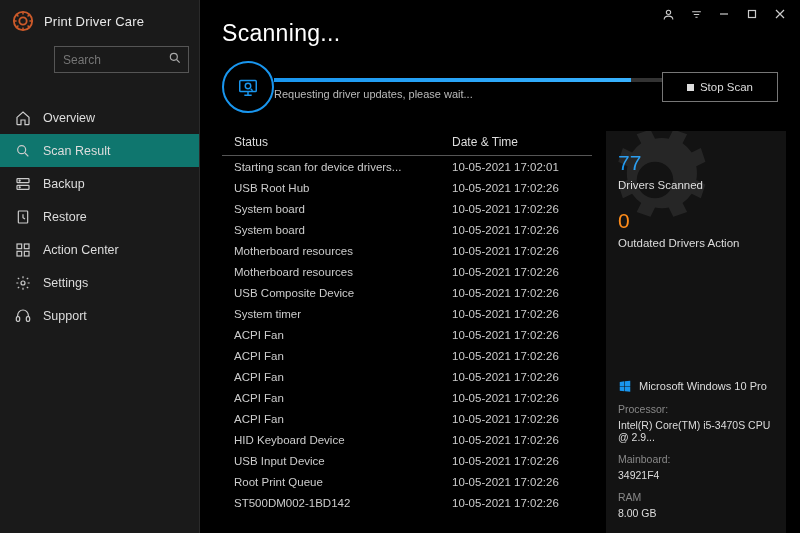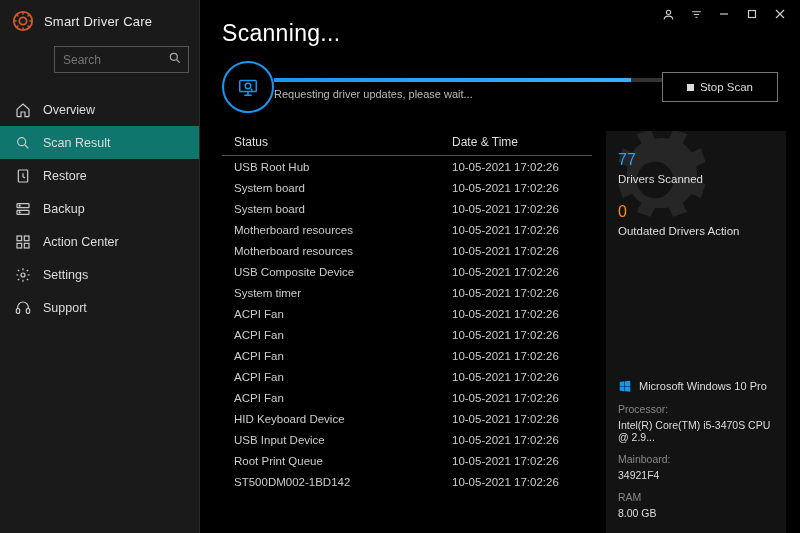--- a/index.html
+++ b/index.html
@@ -2,21 +2,21 @@
 <html><head>
 <meta charset="utf-8">
 <style>
 * { margin:0; padding:0; box-sizing:border-box; font-family:"Segoe UI",Arial,sans-serif; -webkit-font-smoothing:antialiased; }
 body { width:800px; height:533px; background:#000; color:#ccc; overflow:hidden; }
 .app { display:flex; width:100%; height:100%; }
 .sidebar { width:200px; background:#1a1a1a; display:flex; flex-direction:column; border-right:1px solid #2a2a2a; }
 .title-row { display:flex; align-items:center; gap:10px; padding:10px 12px 14px 12px; }
 .title-row .logo { width:22px; height:22px; display:flex; align-items:center; justify-content:center; }
 .title-row .name { font-size:13px; color:#e8e8e8; letter-spacing:.2px; }
-.search { margin:0 10px 20px 10px; position:relative;padding-left:44px; }
+.search { margin:0 10px 28px 10px; position:relative;padding-left:44px; }
 .search input { width:100%; height:27px; background:#1a1a1a; border:1px solid #555; color:#ccc; padding:0 28px 0 8px; font-size:12px; outline:none; }
 .search .s-icon { position:absolute; right:7px; top:5px; color:#999; font-size:12px; }
 .nav { display:flex; flex-direction:column;justify-content:space-between; }
 .nav-item { display:flex; align-items:center; gap:12px; padding:8px 12px 8px 14px; font-size:12.5px; color:#ddd; cursor:pointer; }
 .nav-item.active { background:#0f766e; }
 .nav-item .ic { width:17px; height:17px; display:flex; align-items:center; justify-content:center; color:#ccc; }
 .main { flex:1; background:#000; display:flex; flex-direction:column; position:relative; }
 .win-ctrl { position:absolute; top:4px; right:6px; display:flex; align-items:center; gap:0; }
 .win-ctrl span { width:28px; height:20px; display:flex; align-items:center; justify-content:center; color:#ccc; font-size:11px; cursor:pointer; }
 .win-ctrl .mi { font-size:13px; }
@@ -34,42 +34,42 @@
 .table-pane { flex:1; display:flex; flex-direction:column; overflow:hidden; }
 .thead { display:flex; border-bottom:1px solid #555; padding:4px 0 6px 0; font-size:12px; color:#ddd; }
 .col-status { flex:1;margin-left:12px; }
 .col-dt { width:140px;margin-left:32px; }
 .tbody { flex:1; overflow:hidden; }
 .trow { display:flex; font-size:11.5px; color:#ccc; padding:4.5px 0; }
 .trow .col-status { flex:1; white-space:nowrap; overflow:hidden; text-overflow:ellipsis; padding-right:8px; }
 .trow .col-dt { width:140px; white-space:nowrap; }
 .side-pane { width:180px; background:#131313; padding:14px 12px; display:flex; flex-direction:column; gap:4px; font-size:11px; color:#bbb; position:relative; overflow:hidden; }
 .side-pane .gearbg { position:absolute; top:-6px; left:-6px; opacity:.08; pointer-events:none; }
-.stat-num { font-size:16px; color:#1996ef; font-weight:500; margin-top:6px; }
+.stat-num { font-size:21px; color:#1996ef; font-weight:500; margin-top:6px; }
 .stat-num.orange { color:#ff8c1a; }
 .stat-lbl { font-size:11.5px; color:#ddd; margin-bottom:8px; }
 .os-row { display:flex; align-items:center; gap:7px; margin-top:auto; font-size:11px; color:#ddd; }
 .spec-k { color:#888; font-size:10.5px; margin-top:6px; }
 .spec-v { color:#ddd; font-size:10.5px; }
 svg { display:block; }
 </style>
 </head>
 <body>
 
 <div class="app">
   <aside class="sidebar">
     <div class="title-row">
       <span class="logo">
         <svg width="22" height="22" viewBox="0 0 24 24">
             <circle cx="12" cy="12" r="10" fill="none" stroke="#cc5a2a" stroke-width="2"></circle>
             <circle cx="12" cy="12" r="4" fill="none" stroke="#cc5a2a" stroke-width="2"></circle>
             <path d="M12 2v3M12 19v3M2 12h3M19 12h3M5 5l2 2M17 17l2 2M5 19l2-2M17 7l2-2" stroke="#cc5a2a" stroke-width="1.6"></path>
           </svg>
       </span>
-      <span class="name">Smart Driver Care</span>
+      <span class="name">Print Driver Care</span>
     </div>
     <div class="search">
       <input type="text" placeholder="Search" style="">
       <span class="s-icon">
         <svg width="14" height="14" viewBox="0 0 24 24" fill="none" stroke="#aaa" stroke-width="2">
             <circle cx="10" cy="10" r="6"></circle>
             <path d="M20 20l-5-5"></path>
           </svg>
       </span>
     </div>
@@ -87,36 +87,36 @@
             <svg width="16" height="16" viewBox="0 0 24 24" fill="none" stroke="#ccc" stroke-width="1.8">
               <circle cx="10" cy="10" r="6"></circle>
               <path d="M20 20l-5-5"></path>
             </svg>
           </span>
           <span>Scan Result</span>
         </div>
         <div class="nav-item">
           <span class="ic">
             <svg width="16" height="16" viewBox="0 0 24 24" fill="none" stroke="#ccc" stroke-width="1.8">
-              <rect x="5" y="3" width="14" height="18" rx="1"></rect>
-              <path d="M12 8v5l3 2"></path>
-            </svg>
-          </span>
-          <span>Restore</span>
-        </div>
-        <div class="nav-item">
-          <span class="ic">
-            <svg width="16" height="16" viewBox="0 0 24 24" fill="none" stroke="#ccc" stroke-width="1.8">
               <rect x="3" y="4" width="18" height="6" rx="1"></rect>
               <rect x="3" y="14" width="18" height="6" rx="1"></rect>
               <circle cx="7" cy="7" r="0.8" fill="#ccc"></circle>
               <circle cx="7" cy="17" r="0.8" fill="#ccc"></circle>
             </svg>
           </span>
           <span>Backup</span>
+        </div>
+        <div class="nav-item">
+          <span class="ic">
+            <svg width="16" height="16" viewBox="0 0 24 24" fill="none" stroke="#ccc" stroke-width="1.8">
+              <rect x="5" y="3" width="14" height="18" rx="1"></rect>
+              <path d="M12 8v5l3 2"></path>
+            </svg>
+          </span>
+          <span>Restore</span>
         </div>
         <div class="nav-item">
           <span class="ic">
             <svg width="16" height="16" viewBox="0 0 24 24" fill="none" stroke="#ccc" stroke-width="1.8">
               <rect x="3" y="3" width="7" height="7"></rect>
               <rect x="14" y="3" width="7" height="7"></rect>
               <rect x="3" y="14" width="7" height="7"></rect>
               <rect x="14" y="14" width="7" height="7"></rect>
             </svg>
           </span>
@@ -200,20 +200,24 @@
     </div>
 
     <div class="content">
       <div class="table-pane">
         <div class="thead">
           <div class="col-status">Status</div>
           <div class="col-dt">Date &amp; Time</div>
         </div>
         <div class="tbody">
             <div class="trow">
+              <div class="col-status">Starting scan for device drivers...</div>
+              <div class="col-dt">10-05-2021 17:02:01</div>
+            </div>
+            <div class="trow">
               <div class="col-status">USB Root Hub</div>
               <div class="col-dt">10-05-2021 17:02:26</div>
             </div>
             <div class="trow">
               <div class="col-status">System board</div>
               <div class="col-dt">10-05-2021 17:02:26</div>
             </div>
             <div class="trow">
               <div class="col-status">System board</div>
               <div class="col-dt">10-05-2021 17:02:26</div>

